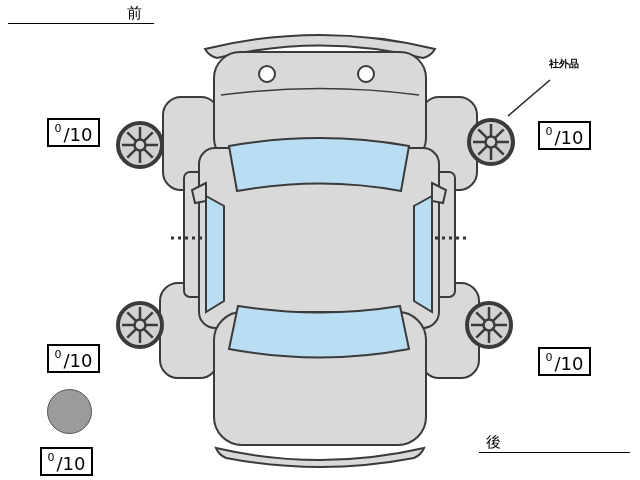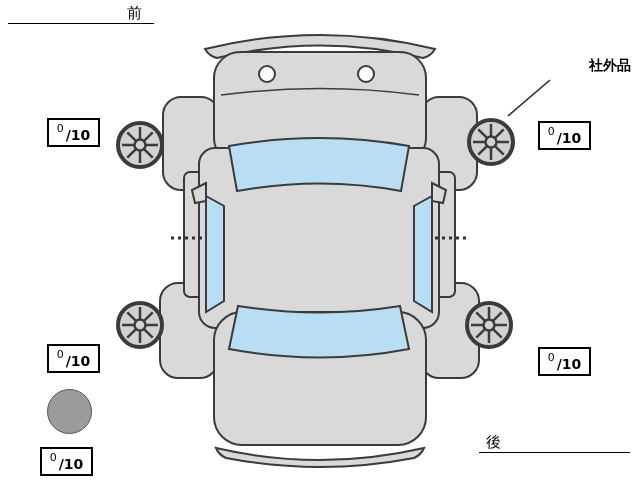--- a/index.html
+++ b/index.html
@@ -18,29 +18,29 @@
     position:absolute;left:8px;top:2px;width:146px;height:22px;
     border-bottom:1px solid #000;text-align:right;padding-right:12px;
     font-size:15px;line-height:22px;box-sizing:border-box;
   }
   .rear-label{
     position:absolute;left:479px;top:431px;width:151px;height:22px;
     border-bottom:1px solid #000;text-align:left;padding-left:7px;
     font-size:15px;line-height:22px;box-sizing:border-box;
   }
   .callout-label{
-    position:absolute;left:549px;top:57px;font-size:14px;font-weight:bold;margin-left:40px;
+    position:absolute;left:549px;top:57px;font-size:10px;font-weight:bold;
   }
   .tread-box{
     position:absolute;width:53px;height:29px;background:#ffffff;
     border:2px solid #000;box-sizing:border-box;
     display:flex;align-items:center;justify-content:center;gap:2px;
   }
   .tread-num{font-size:11px;transform:translateY(-4px);}
-  .tread-den{font-size:14px;transform:translateY(2px);font-weight:bold;}
+  .tread-den{font-size:18px;transform:translateY(2px);}
   .spare-circle{
     position:absolute;left:47px;top:389px;width:45px;height:45px;
     border-radius:50%;background:#9b9b9b;border:1px solid #555;box-sizing:border-box;
   }
   .box-fl{left:47px;top:118px;}
   .box-fr{left:538px;top:121px;}
   .box-rl{left:47px;top:344px;}
   .box-rr{left:538px;top:347px;}
   .box-spare{left:40px;top:447px;}
 </style>

